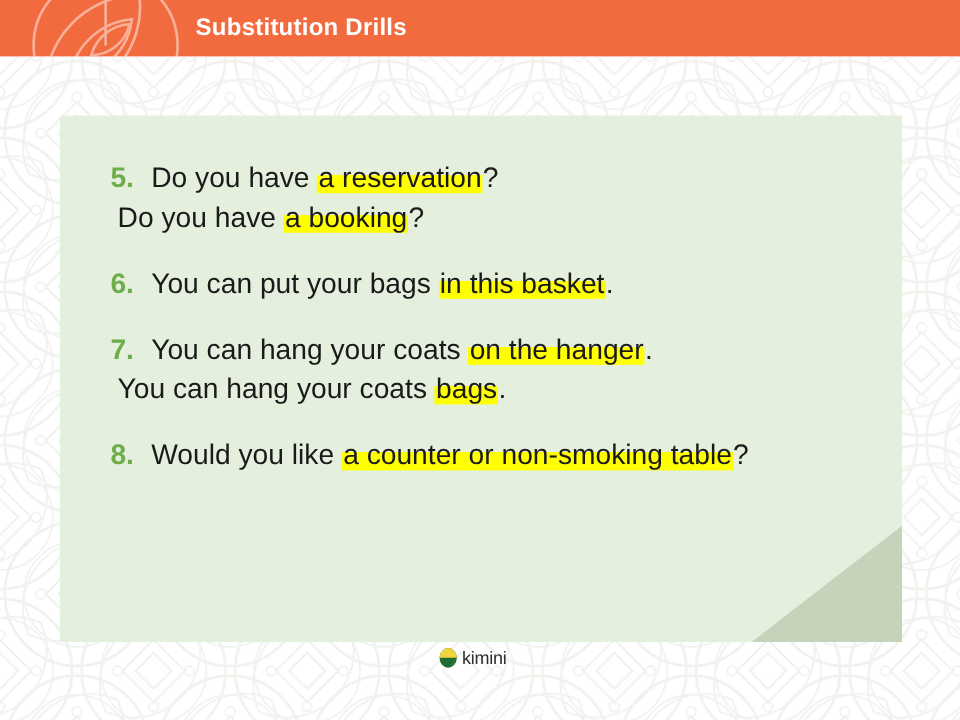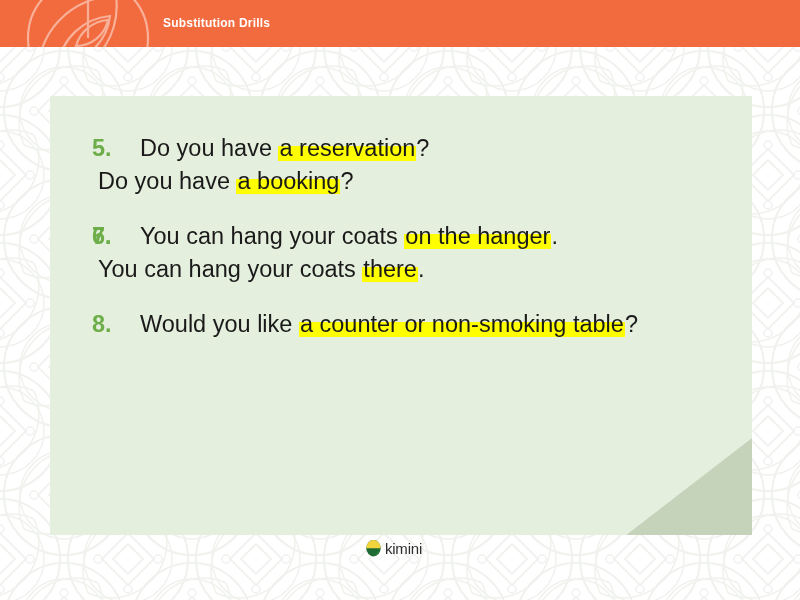--- a/index.html
+++ b/index.html
@@ -45,21 +45,21 @@
     height: 140px;
     opacity: .55;
   }
   #header-title {
     position: absolute;
     left: 163px;
     top: 0;
     height: 47px;
     line-height: 47px;
     color: #ffffff;
-    font-size: 12px;
+    font-size: 20px;
     font-weight: bold;
     letter-spacing: .2px;
     white-space: nowrap;
   }
 
   
   #content-panel {
     position: absolute;
     left: 50px;
     top: 96px;
@@ -110,21 +110,21 @@
   .drill-number {
     position: absolute;
     left: 42px;
     top: 0;
     width: 34px;
     color: #6EAE4A;
     font-size: 23.5px;
     line-height: 33px;
     font-weight: bold;
   }
-  .drill-line-primary .drill-text { margin-left: 48px; }
+  .drill-line-primary .drill-text { margin-left: 34px; }
 
   .hl {
     background: linear-gradient(to top,
                 #FFFF00 0, #FFFF00 58%,
                 rgba(255,255,0,0) 58%, rgba(255,255,0,0) 100%);
     padding: 0 1px;
   }
 
   
   #footer-brand {
@@ -205,32 +205,35 @@
         </span>
       </div>
       <div class="drill-line drill-line-secondary">
         <span>Do you have </span><span class="hl">a booking</span><span>?</span>
       </div>
     </div>
 
     <div class="drill-item">
       <div class="drill-line drill-line-primary">
         <span class="drill-number">6.</span>
+        <span class="drill-text">
+          <span>You can put your bags </span><span class="hl">in this basket</span><span>.</span>
+        </span>
       </div>
     </div>
 
     <div class="drill-item">
       <div class="drill-line drill-line-primary">
         <span class="drill-number">7.</span>
         <span class="drill-text">
           <span>You can hang your coats </span><span class="hl">on the hanger</span><span>.</span>
         </span>
       </div>
       <div class="drill-line drill-line-secondary">
-        <span>You can hang your coats </span><span class="hl">there</span><span>.</span>
+        <span>You can hang your coats </span><span class="hl">bags</span><span>.</span>
       </div>
     </div>
 
     <div class="drill-item">
       <div class="drill-line drill-line-primary">
         <span class="drill-number">8.</span>
         <span class="drill-text">
           <span>Would you like </span><span class="hl">a counter or non-smoking table</span><span>?</span>
         </span>
       </div>

